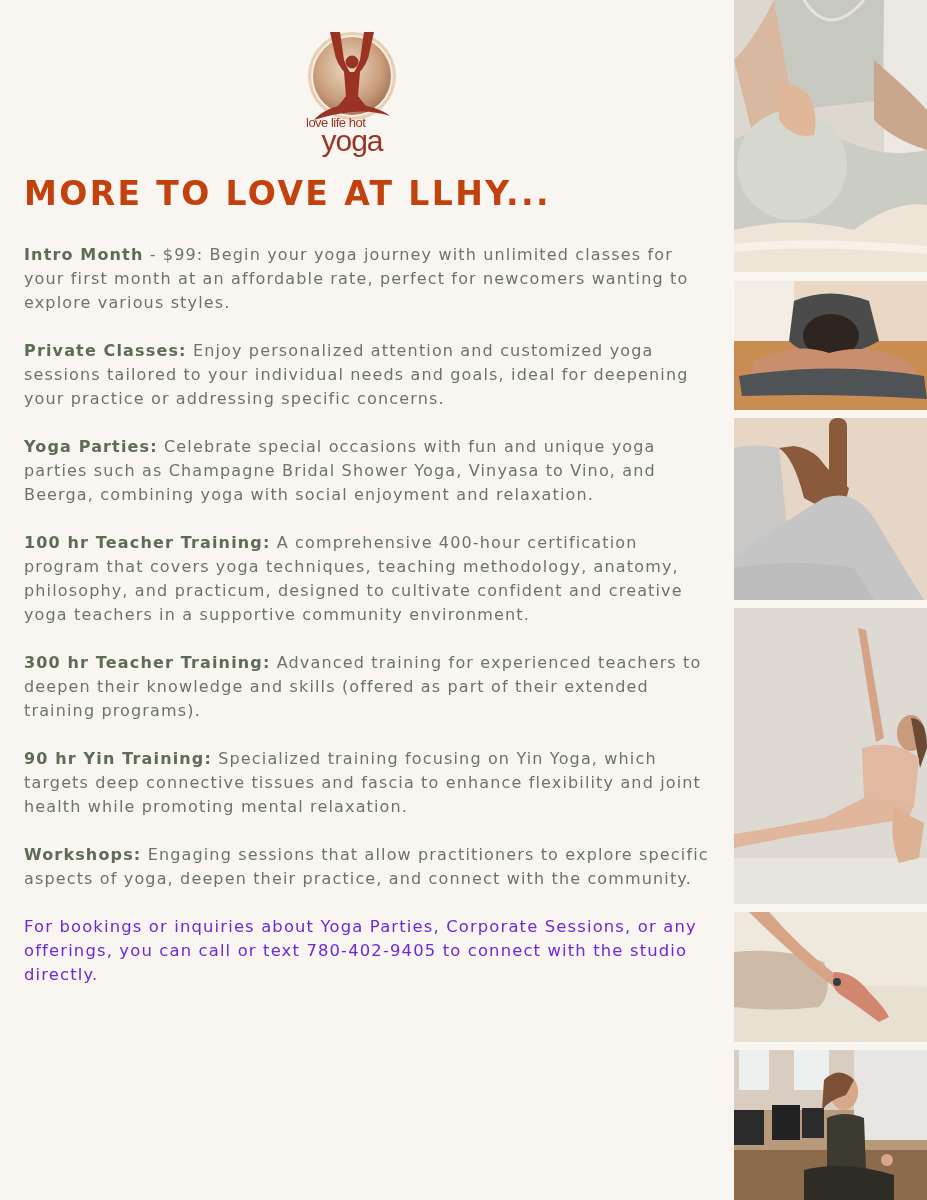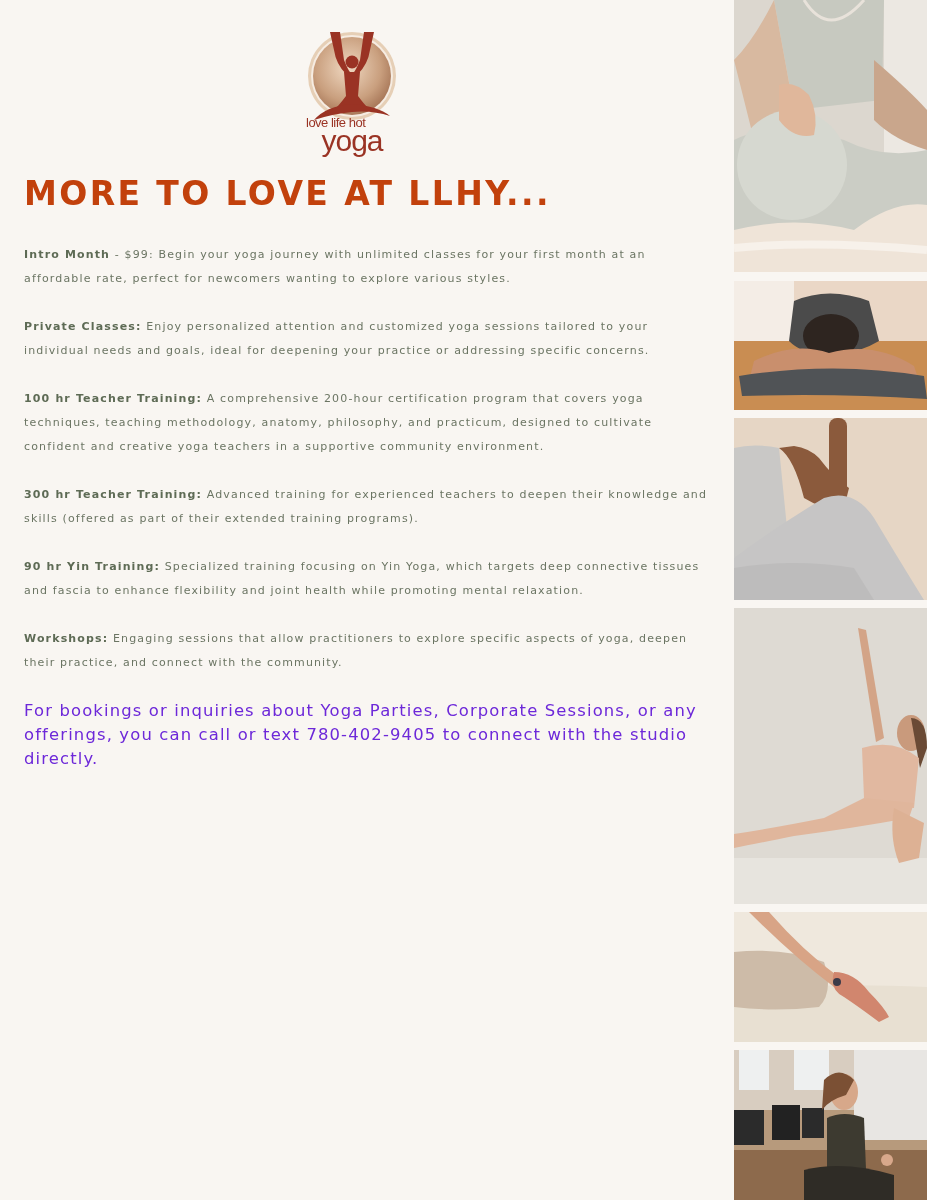--- a/index.html
+++ b/index.html
@@ -26,21 +26,21 @@
     font-family: "DejaVu Sans", sans-serif; font-weight: bold;
     font-size: 33px; letter-spacing: 2.4px; color: #c2410c;
     white-space: nowrap;
   }
   .offerings {
     position: absolute; left: 24px; top: 243px; width: 690px;
   }
   .offering {
     margin: 0 0 24px 0;
     font-family: "DejaVu Sans", sans-serif;
-    font-size: 11px; line-height: 24px; letter-spacing: 1.15px;
+    font-size: 16px; line-height: 24px; letter-spacing: 1.15px;
     color: #6b7563;
   }
   .offering .label {
     font-weight: bold; color: #5e6b55;
   }
   .contact {
     margin: 0;
     font-family: "DejaVu Sans", sans-serif;
     font-size: 16.4px; line-height: 24px; letter-spacing: 1.15px;
     color: #6d28d9;
@@ -81,21 +81,24 @@
 <h1 class="page-title">MORE TO LOVE AT LLHY...</h1>
 
 <div class="offerings">
   <p class="offering">
     <span class="label">Intro Month</span><span> - $99: Begin your yoga journey with unlimited classes for your first month at an affordable rate, perfect for newcomers wanting to explore various styles.</span>
   </p>
   <p class="offering">
     <span class="label">Private Classes:</span><span> Enjoy personalized attention and customized yoga sessions tailored to your individual needs and goals, ideal for deepening your practice or addressing specific concerns.</span>
   </p>
   <p class="offering">
-    <span class="label">100 hr Teacher Training:</span><span> A comprehensive 200-hour certification program that covers yoga techniques, teaching methodology, anatomy, philosophy, and practicum, designed to cultivate confident and creative yoga teachers in a supportive community environment.</span>
+    <span class="label">Yoga Parties:</span><span> Celebrate special occasions with fun and unique yoga parties such as Champagne Bridal Shower Yoga, Vinyasa to Vino, and Beerga, combining yoga with social enjoyment and relaxation.</span>
+  </p>
+  <p class="offering">
+    <span class="label">100 hr Teacher Training:</span><span> A comprehensive 400-hour certification program that covers yoga techniques, teaching methodology, anatomy, philosophy, and practicum, designed to cultivate confident and creative yoga teachers in a supportive community environment.</span>
   </p>
   <p class="offering">
     <span class="label">300 hr Teacher Training:</span><span> Advanced training for experienced teachers to deepen their knowledge and skills (offered as part of their extended training programs).</span>
   </p>
   <p class="offering">
     <span class="label">90 hr Yin Training:</span><span> Specialized training focusing on Yin Yoga, which targets deep connective tissues and fascia to enhance flexibility and joint health while promoting mental relaxation.</span>
   </p>
   <p class="offering">
     <span class="label">Workshops:</span><span> Engaging sessions that allow practitioners to explore specific aspects of yoga, deepen their practice, and connect with the community.</span>
   </p>

